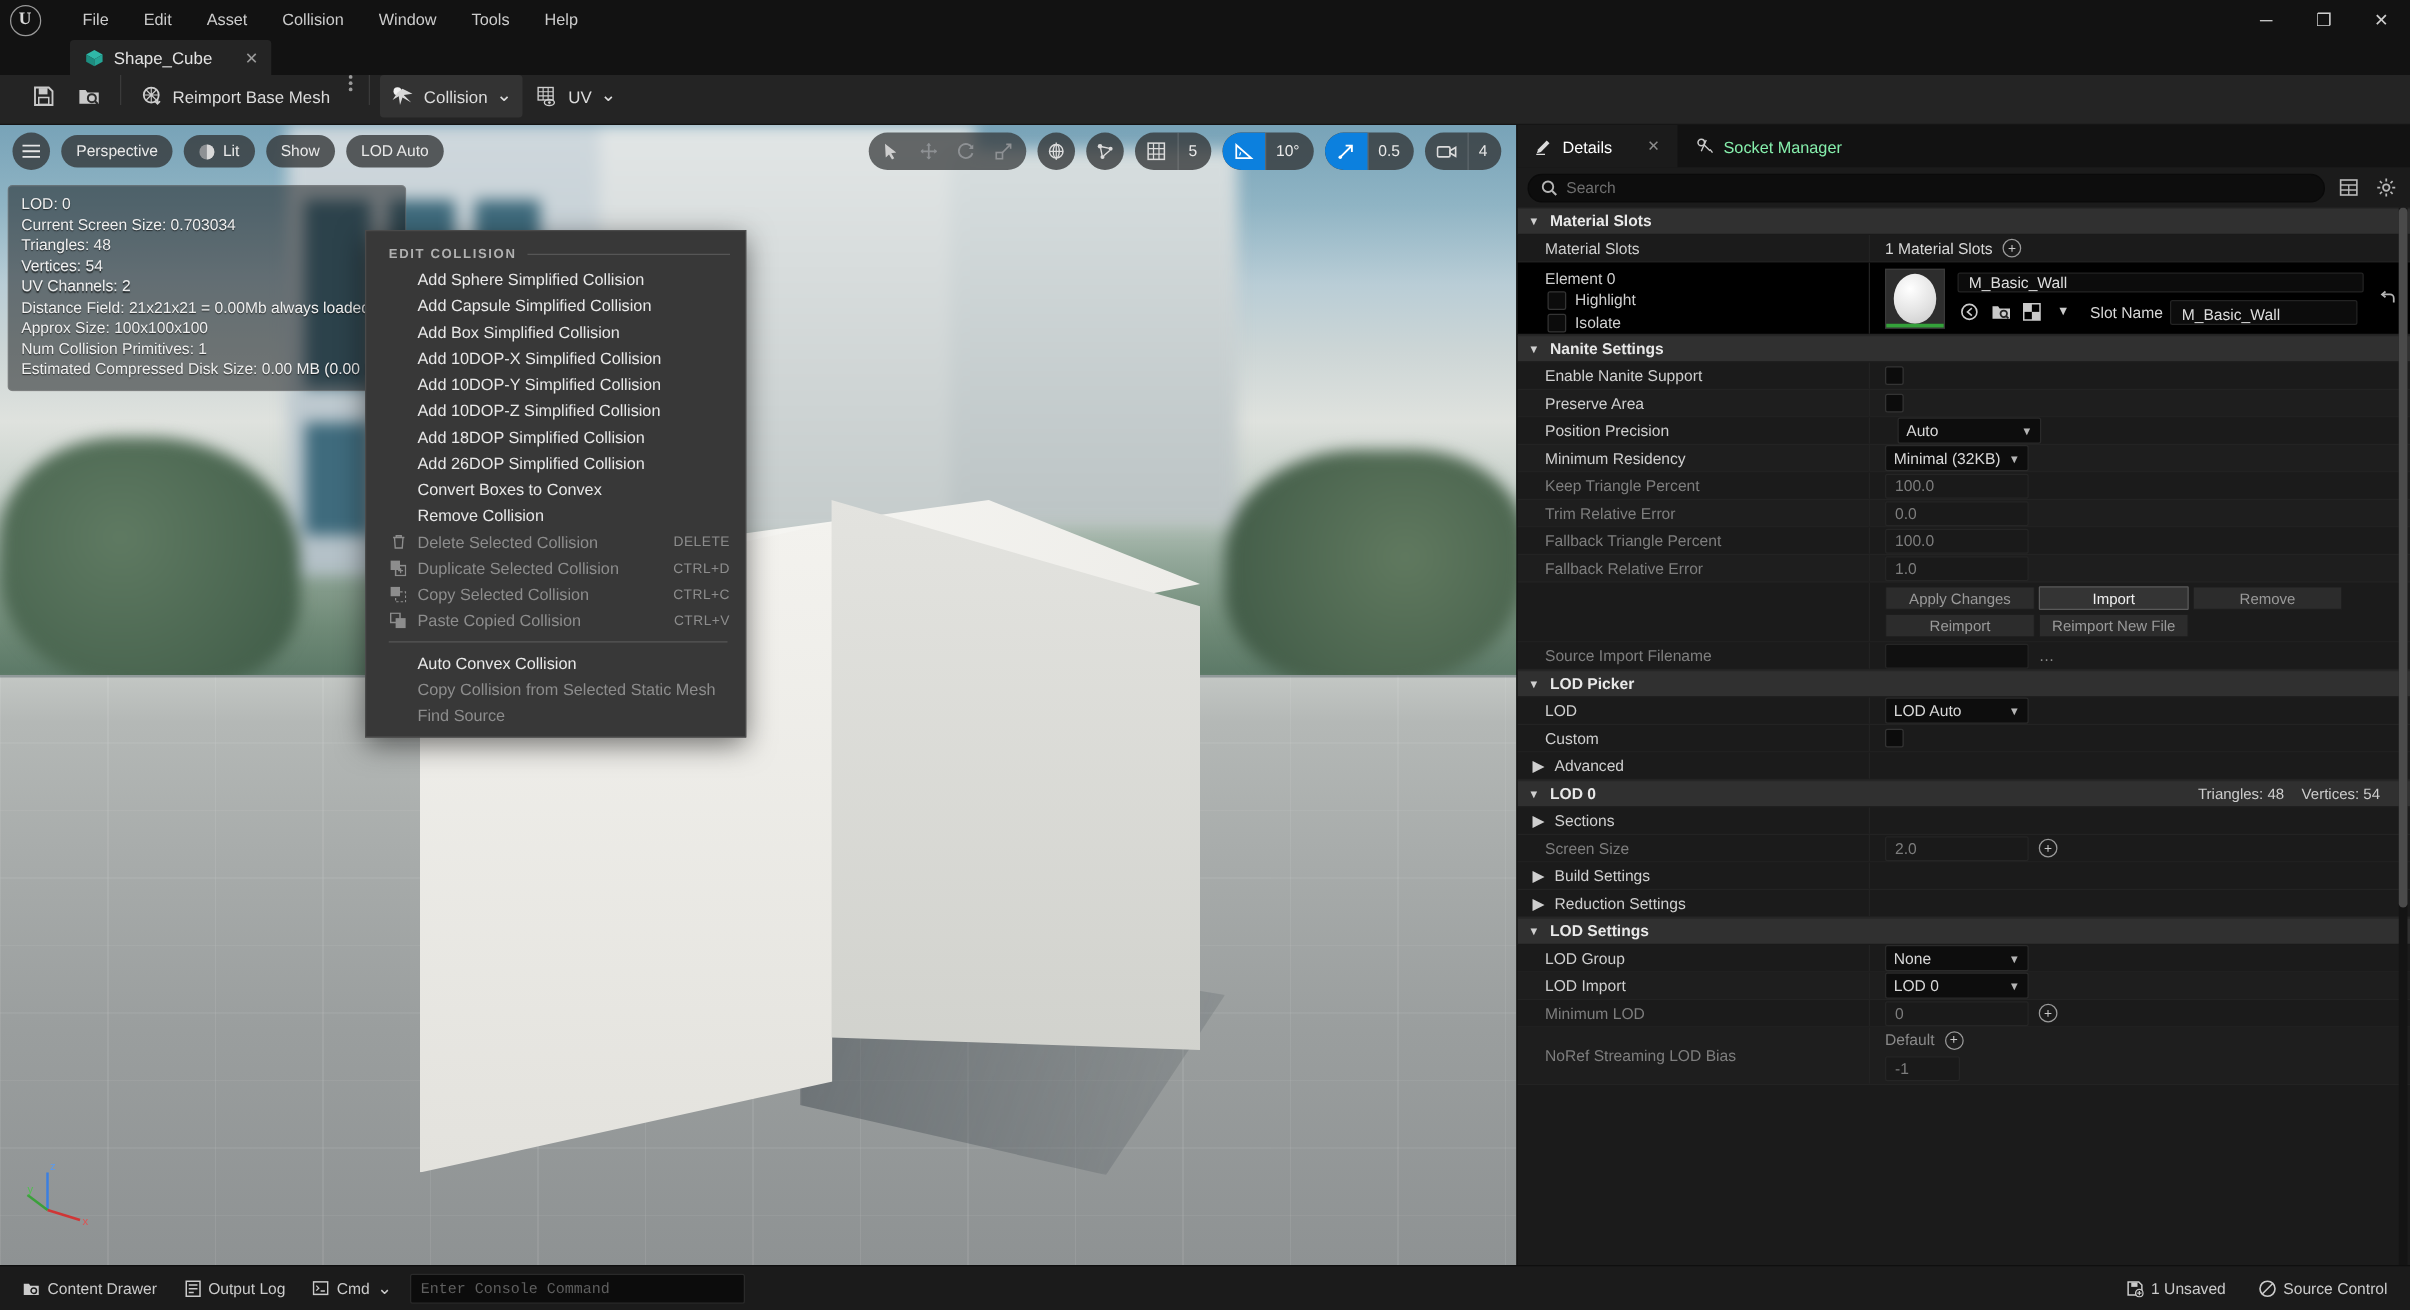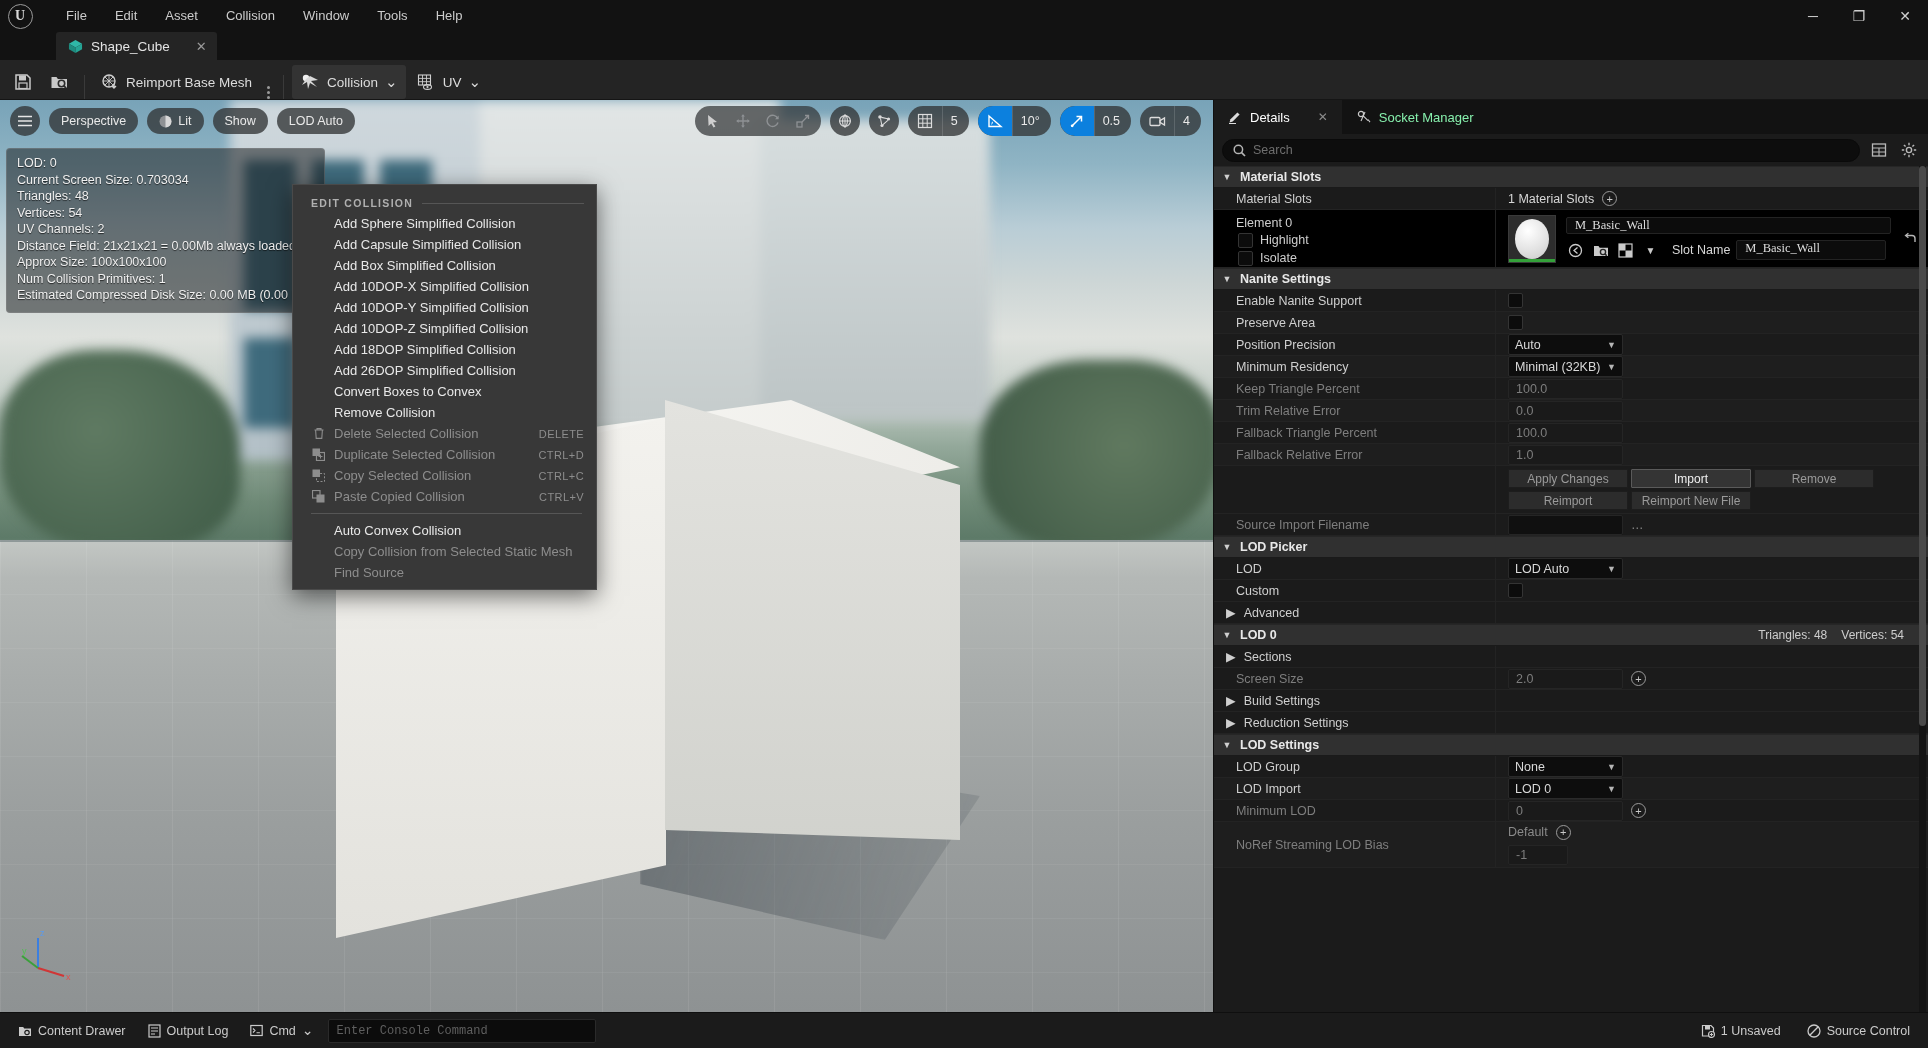--- a/index.html
+++ b/index.html
@@ -21,21 +21,21 @@
   .winbtns div{ width:46px;height:32px; display:flex;align-items:center;justify-content:center; color:#cfcfcf; font-size:14px;}
 
   
   .tabstrip{ height:28px; background:#121212; display:flex; align-items:flex-end; padding-left:56px; flex:0 0 28px; }
   .asset-tab{ height:28px; background:#242424; display:flex; align-items:center; padding:0 10px 0 12px; gap:8px; border-top-left-radius:3px; border-top-right-radius:3px;}
   .asset-tab .cubeicon{ width:15px;height:15px; position:relative; }
   .asset-tab .tname{ font-size:13.5px; color:#e3e3e3; }
   .asset-tab .tclose{ color:#9a9a9a; font-size:13px; margin-left:18px; }
 
   
-  .maintoolbar{ height:40px; background:#242424; display:flex; align-items:flex-end; padding-left:6px; gap:2px; flex:0 0 40px; border-bottom:1px solid #151515;}
+  .maintoolbar{ height:40px; background:#242424; display:flex; align-items:flex-start; padding-left:18px; gap:2px; flex:0 0 40px; border-bottom:1px solid #151515;}
   .tbtn{ height:34px; min-width:34px; display:flex; align-items:center; justify-content:center; padding:0 7px; border-radius:3px; color:#cfcfcf;}
   .tbsep{ width:1px; height:24px; background:#3a3a3a; margin:0 6px; }
   .tbl{ font-size:13.5px; color:#dcdcdc; }
   .tb-item{ height:34px; display:flex; align-items:center; gap:7px; padding:0 8px; border-radius:3px; }
   .dots{ display:flex; flex-direction:column; gap:2px; padding:0 5px; }
   .dots i{ width:3px;height:3px;background:#9a9a9a;border-radius:50%; display:block;}
 
   
   .body{ flex:1; display:flex; min-height:0; background:#151515; }
 
@@ -135,21 +135,21 @@
   .plabel.sub{ padding-left:12px; }
   .pval{ flex:1; display:flex; align-items:center; gap:8px; padding-left:12px; min-width:0;}
   .vtext{ font-size:12.5px; color:#d7d7d7; }
   .vtext.dim{ color:#8a8a8a; }
   .checkbox{ width:15px;height:15px; background:#0c0c0c; border:1px solid #343434; border-radius:2px; }
   .combo{ width:115px; height:21px; background:#0d0d0d; border:1px solid #2a2a2a; border-radius:2px; display:flex; align-items:center; padding:0 6px; justify-content:space-between; font-size:12.5px; color:#d9d9d9;}
   .combo .cv{ overflow:hidden; white-space:nowrap;}
   .combo .ch{ font-size:9px; color:#b5b5b5; }
   .numfield{ width:115px; height:20px; background:#101010; border:1px solid #252525; border-radius:2px; display:flex; align-items:center; padding:0 7px; font-size:12.5px; color:#cdcdcd;}
   .numfield.dim{ color:#7d7d7d; background:#1a1a1a;}
-  .txtfield{ flex:1; height:20px; background:#0c0c0c; border:1px solid #232323; border-radius:2px; display:flex; align-items:flex-start; padding:0 8px; font-size:12.5px; color:#ddd;font-family:Liberation Serif, serif;}
+  .txtfield{ flex:1; height:20px; background:#0c0c0c; border:1px solid #232323; border-radius:2px; display:flex; align-items:flex-end; padding:0 8px; font-size:12.5px; color:#ddd;}
   .plusbtn{ width:15px;height:15px;border-radius:50%; border:1px solid #9a9a9a; color:#c9c9c9; display:flex; align-items:center; justify-content:center; font-size:11px; line-height:0;}
   .ebtn{ height:19px; min-width:120px; background:#2c2c2c; border:1px solid #1d1d1d; display:flex; align-items:center; justify-content:center; font-size:12px; color:#9a9a9a; border-radius:1px;}
   .ebtn.act{ color:#efefef; background:#343434; border-color:#5a5a5a; }
   .mat-thumb{ width:48px;height:48px; border:1px solid #3a3a3a; background:#2d2d2d; position:relative; display:flex; align-items:center; justify-content:center;}
   .mat-thumb .ball{ width:34px;height:40px;border-radius:50%; background:radial-gradient(circle at 38% 30%, #ffffff, #e3e3e3 55%, #c8c8c8); }
   .mat-thumb .bar{ position:absolute; left:0; right:0; bottom:0; height:3px; background:#34a13a; }
   .mslot-ico{ width:19px;height:19px; display:flex; align-items:center; justify-content:center; color:#cacaca; font-size:13px;}
 
   
   .statusbar{ height:36px; background:#1b1b1b; border-top:1px solid #0f0f0f; display:flex; align-items:center; padding:0 10px; gap:6px; flex:0 0 36px;}
@@ -650,21 +650,21 @@
           <div class="pval">
               <span class="checkbox"></span>
             </div>
         </div>
         <div class="prow">
           <div class="plabel">Preserve Area</div>
           <div class="pval">
               <span class="checkbox"></span>
             </div>
         </div>
-        <div class="prow" style="background:#1b1b1b;">
+        <div class="prow" style="background:#1b1b1b;gap:10px;">
           <div class="plabel">Position Precision</div>
           <div class="pval">
               <span class="combo">
                 <span class="cv">Auto</span>
                 <span class="ch">▼</span>
               </span>
             </div>
         </div>
         <div class="prow">
           <div class="plabel">Minimum Residency</div>

